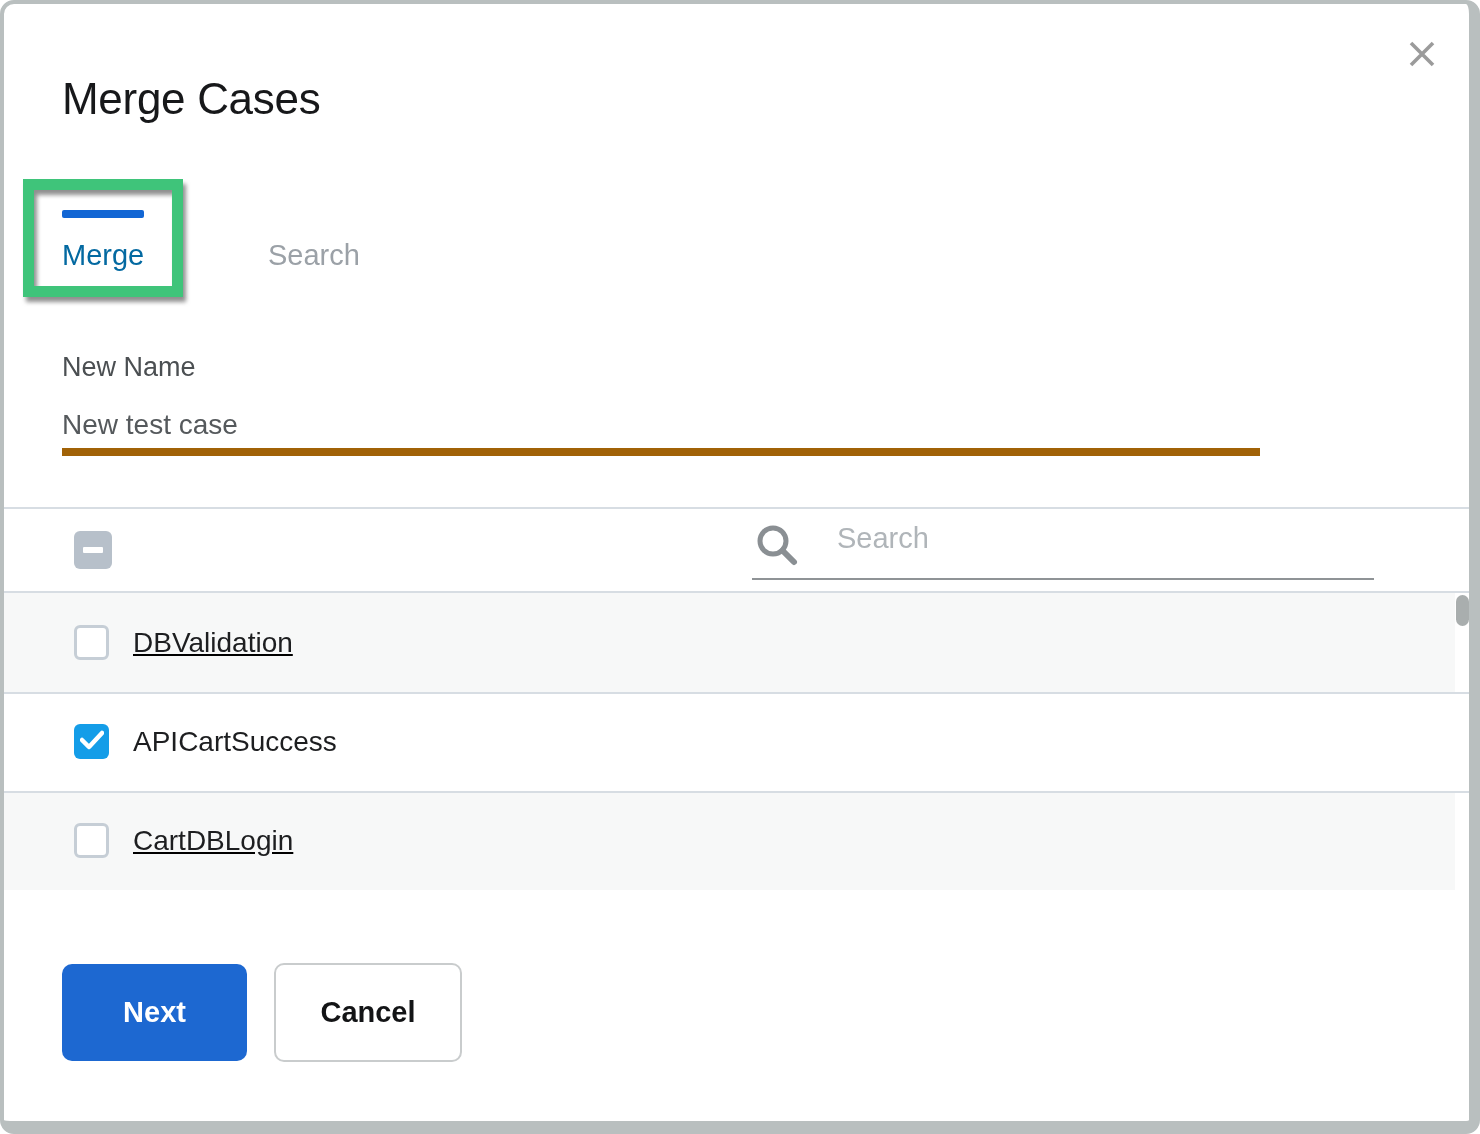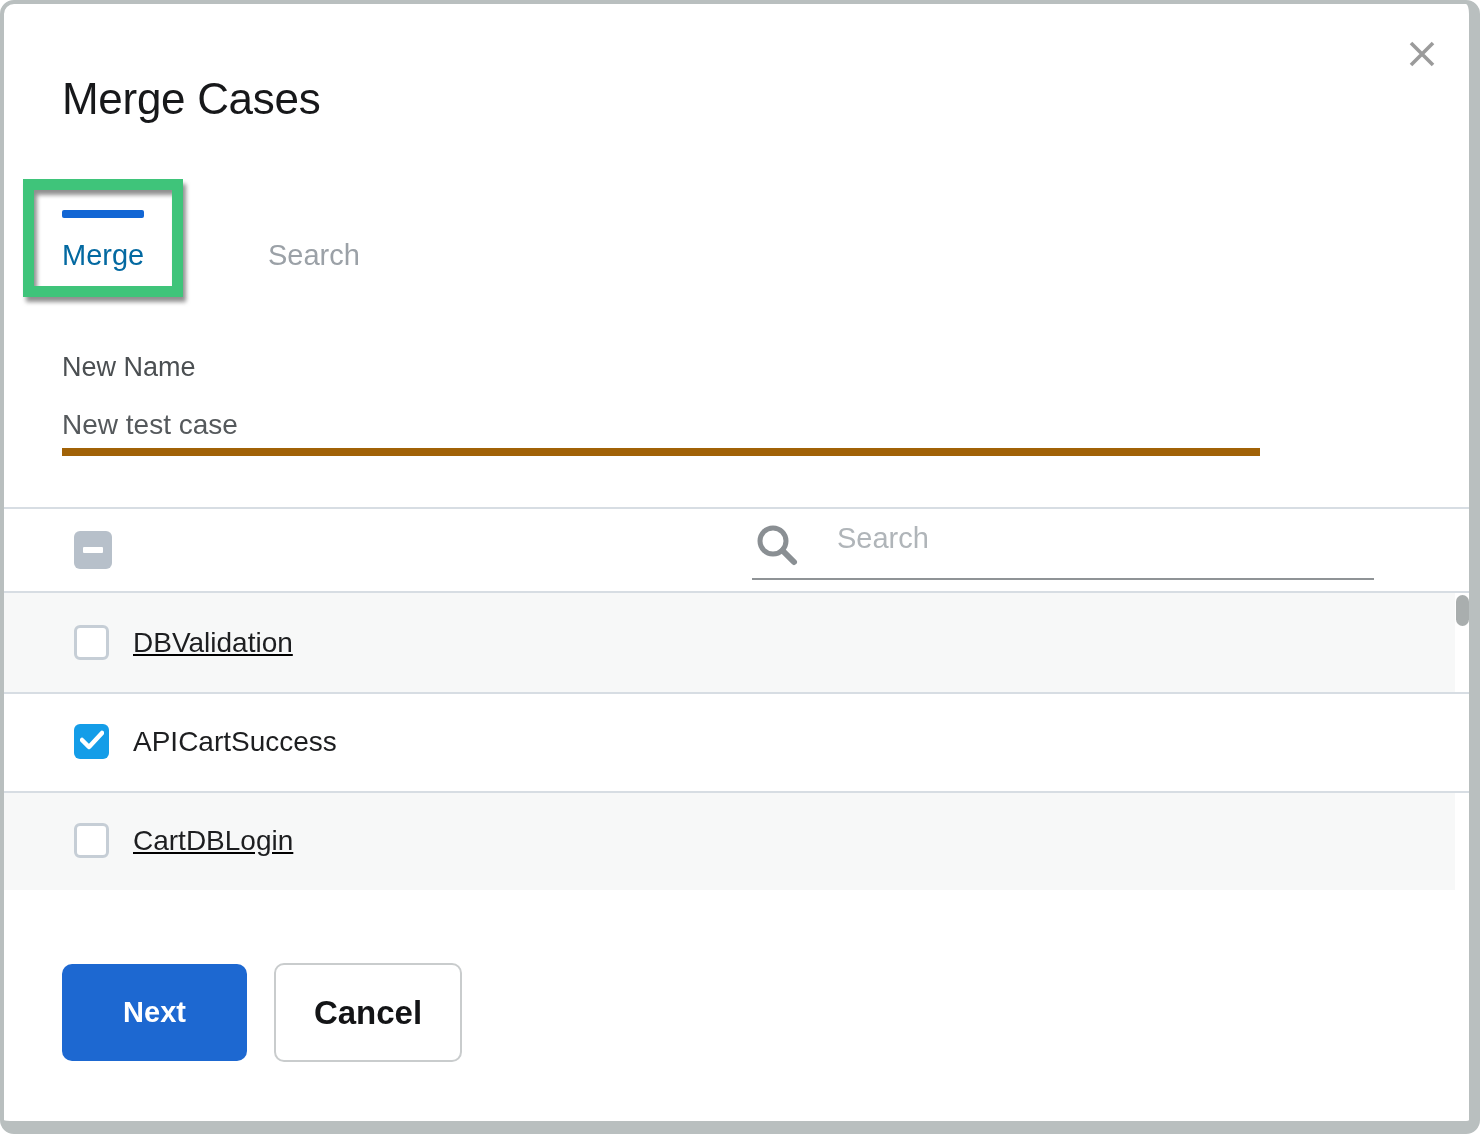--- a/index.html
+++ b/index.html
@@ -70,21 +70,21 @@
   .scroll-track { left: 1455px; top: 593px; width: 14px; height: 297px; background: #fff; }
   .scroll-thumb { left: 1456px; top: 595px; width: 13px; height: 31px; background: #a9aeae;
     border-radius: 7px; cursor: grab; }
 
   
   .btn { font-family: "Liberation Sans", sans-serif; cursor: pointer;
     display: flex; align-items: center; justify-content: center; border-radius: 10px; }
   .btn-next { left: 62px; top: 964px; width: 185px; height: 97px; background: #1d68d1;
     border: none; color: #fff; font-size: 29px; font-weight: 600; }
   .btn-cancel { left: 274px; top: 963px; width: 188px; height: 99px; background: #fff;
-    border: 2px solid #c9cccd; color: #131416; font-size: 33px; font-weight: 700; }
+    border: 2px solid #c9cccd; color: #131416; font-size: 29px; font-weight: 700; }
 </style>
 </head>
 <body>
 
 <div>
 
   <div class="abs close-btn">
     <span>
       <svg width="32" height="32" viewBox="0 0 32 32">
         <path d="M5 5 L27 27 M27 5 L5 27" stroke="#9b9b9b" stroke-width="3.6" stroke-linecap="butt" fill="none"></path>

